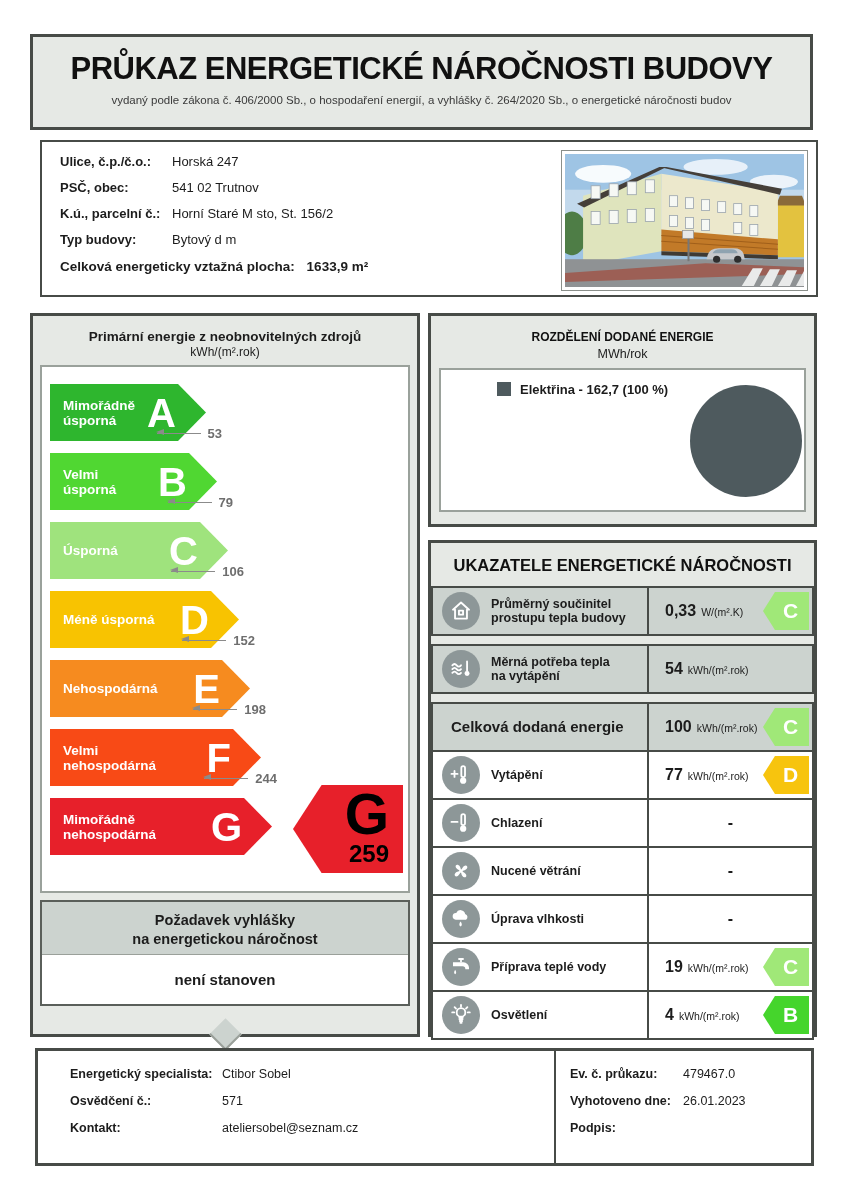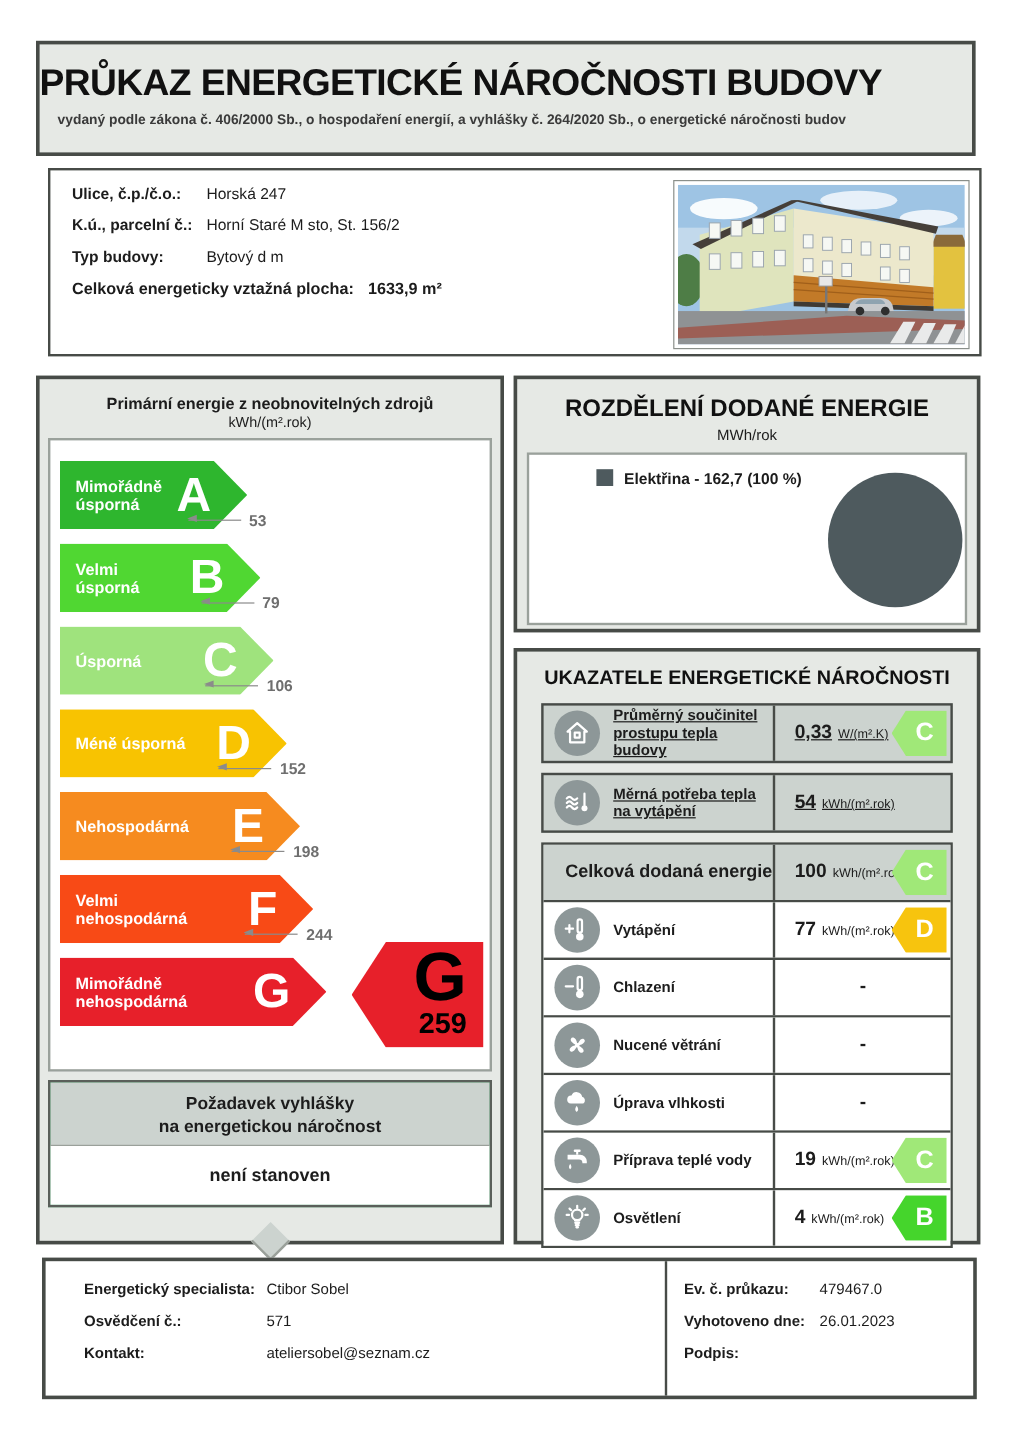--- a/index.html
+++ b/index.html
@@ -1,23 +1,23 @@
 <!DOCTYPE html>
 <html><head>
 <meta charset="utf-8">
 <style>
   html,body{margin:0;padding:0;background:#fff;}
   .page{position:relative;width:843px;height:1200px;background:#fff;overflow:hidden;
         font-family:"Liberation Sans","DejaVu Sans",sans-serif;color:#1c1c1c;}
   .box{position:absolute;box-sizing:border-box;border:3px solid #474b47;background:#e6e9e5;}
 
   
-  #header-box{left:30px;top:34px;width:783px;height:96px;text-align:left;}
+  #header-box{left:30px;top:34px;width:783px;height:96px;text-align:center;}
   #header-title{margin:14px 0 0;font-size:31px;font-weight:800;letter-spacing:-.5px;color:#111;}
-  #header-sub{margin:7px 15px 0;font-size:11.5px;font-weight:700;color:#3a3a3a;}
+  #header-sub{margin:7px 15px 0;font-size:11.5px;font-weight:400;color:#3a3a3a;}
 
   
   #info-box{left:40px;top:140px;width:778px;height:157px;background:#fff;border-width:2px;padding:12px 0 0 18px;}
   .info-row{display:flex;margin-bottom:11px;font-size:13px;}
   .info-label{width:112px;font-weight:700;flex:0 0 auto;}
   .info-value{white-space:nowrap;}
   #area-line{font-size:13.5px;font-weight:700;margin-top:12px;}
   #area-line .info-value{display:inline;margin-left:8px;}
   #photo-frame{position:absolute;right:8px;top:8px;width:247px;height:141px;background:#fff;
                border:1px solid #8a8f8a;padding:3px;box-sizing:border-box;}
@@ -54,35 +54,35 @@
             box-sizing:border-box;text-align:center;font-size:14.5px;font-weight:700;
             padding-top:9px;line-height:1.3;white-space:pre-line;}
   #req-notch{position:absolute;left:50%;bottom:-12px;width:21px;height:21px;margin-left:-11px;
              background:#ccd3cf;border-right:2px solid #9aa09a;border-bottom:2px solid #9aa09a;
              transform:rotate(45deg);}
   #req-value{height:49px;display:flex;align-items:center;justify-content:center;
              font-size:15px;font-weight:700;background:#fff;}
 
   
   #dist-panel{left:428px;top:313px;width:389px;height:214px;padding:12px 8px 0;}
-  #dist-title{margin:2px 0 0;text-align:center;font-size:20px;font-weight:800;color:#111;}
+  #dist-title{margin:2px 0 0;text-align:center;font-size:12px;font-weight:800;color:#111;}
   #dist-unit{margin:3px 0 0;text-align:center;font-size:12.5px;}
   #dist-box{position:relative;margin-top:7px;height:144px;background:#fff;border:2px solid #9aa19b;
             box-sizing:border-box;}
   #legend{position:absolute;left:12px;top:12px;display:flex;align-items:flex-start;gap:9px;padding-left:44px;}
   #legend-swatch{width:14px;height:14px;flex:0 0 auto;}
   #legend-label{font-size:13px;font-weight:700;}
   #pie-circle{position:absolute;right:2px;top:15px;width:112px;height:112px;border-radius:50%;}
 
   
-  #ind-panel{left:428px;top:540px;width:389px;height:497px;padding:10px 20px 0;}
+  #ind-panel{left:428px;top:540px;width:389px;height:497px;padding:10px 0 0;}
   #ind-title{margin:3px 0 11px;text-align:center;font-size:16.5px;font-weight:800;color:#111;}
   .ind-row{display:flex;align-items:stretch;background:#fff;height:46px;}
   .ind-row.shaded{background:#ccd3cf;}
-  .ind-row.standalone{border:2px solid #474b47;margin-bottom:8px;height:46px;text-decoration:underline;}
+  .ind-row.standalone{border:2px solid #474b47;margin-bottom:8px;height:46px;}
   #ind-rows .ind-table{border:2px solid #474b47;}
   .ind-table .ind-row{border-bottom:2px solid #474b47;}
   .ind-table .ind-row:last-child{border-bottom:none;}
   .ind-left{flex:0 0 57%;display:flex;align-items:center;gap:11px;padding-left:9px;
             border-right:2px solid #474b47;box-sizing:border-box;}
   .ind-label{font-size:12.5px;font-weight:700;line-height:1.15;white-space:pre-line;}
   .heading .ind-left{padding-left:18px;}
   .heading .ind-label{font-size:15px;}
   .ind-right{flex:1;position:relative;display:flex;align-items:center;justify-content:flex-start;
              padding-left:16px;}
@@ -113,20 +113,24 @@
   <div class="box" id="header-box">
     <h1 id="header-title">PRŮKAZ ENERGETICKÉ NÁROČNOSTI BUDOVY</h1>
     <p id="header-sub">vydaný podle zákona č. 406/2000 Sb., o hospodaření energií, a vyhlášky č. 264/2020 Sb., o energetické náročnosti budov</p>
   </div>
 
   <div class="box" id="info-box">
     <div>
         <div class="info-row">
           <span class="info-label">Ulice, č.p./č.o.:</span>
           <span class="info-value">Horská 247</span>
+        </div>
+        <div class="info-row">
+          <span class="info-label">PSČ, obec:</span>
+          <span class="info-value">541 02 Trutnov</span>
         </div>
         <div class="info-row">
           <span class="info-label">K.ú., parcelní č.:</span>
           <span class="info-value">Horní Staré M sto, St. 156/2</span>
         </div>
         <div class="info-row">
           <span class="info-label">Typ budovy:</span>
           <span class="info-value">Bytový d m</span>
         </div>
       </div>

